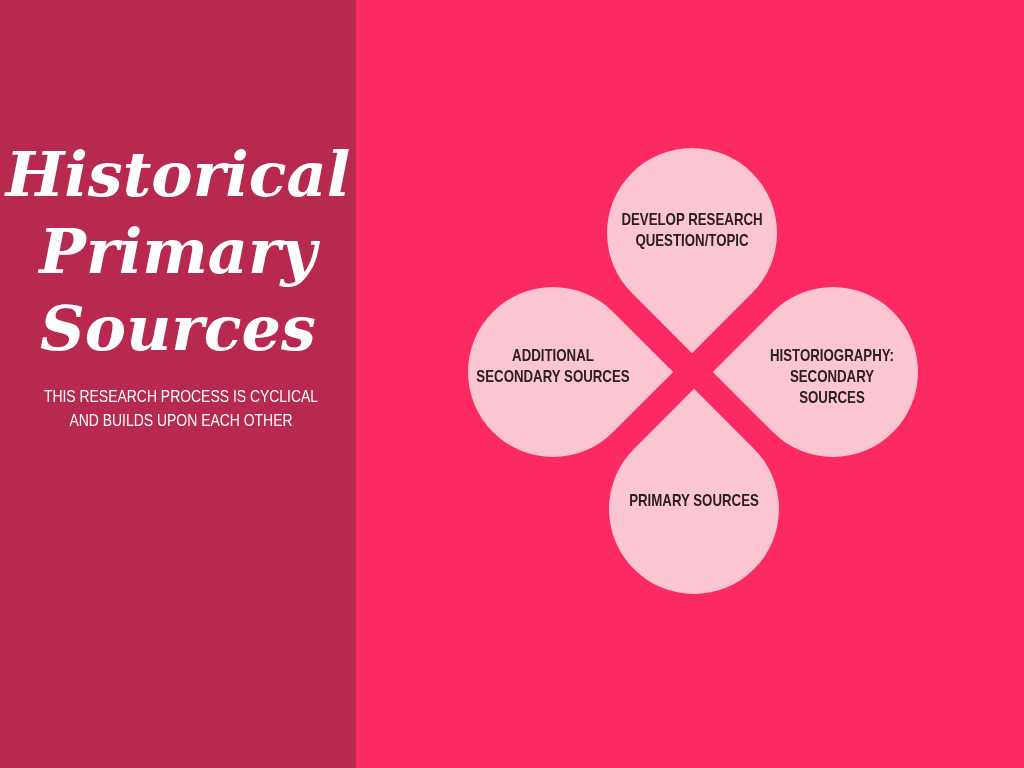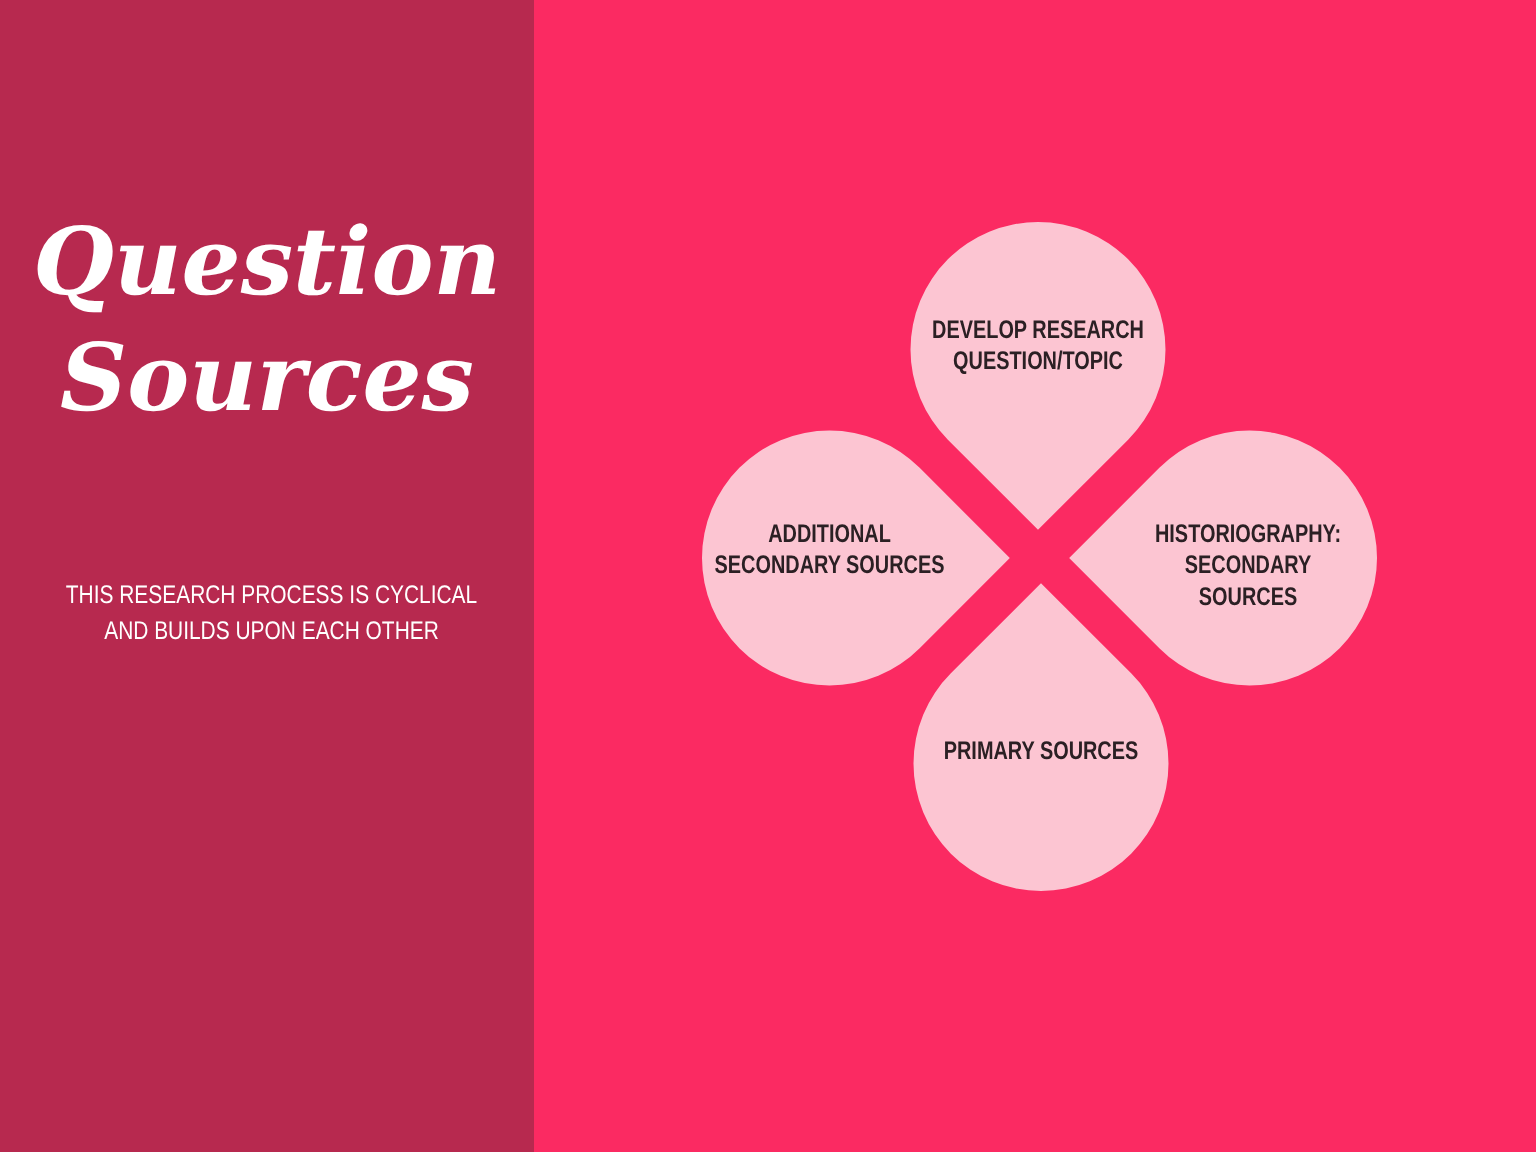--- a/index.html
+++ b/index.html
@@ -70,21 +70,22 @@
   .label.top    { left: 592px; top: 209px; width: 200px; }
   .label.right  { left: 732px; top: 345px; width: 200px; }
   .label.bottom { left: 594px; top: 490px; width: 200px; }
   .label.left   { left: 453px; top: 345px; width: 200px; }
 </style>
 </head>
 <body>
 
 <div class="left-panel">
   <h1 class="title">
-    <span>Question</span>
+    <span>Historical</span>
+    <span>Primary</span>
     <span>Sources</span>
   </h1>
   <div class="subtitle">
     <span>This research process is cyclical</span>
     <span>and builds upon each other</span>
   </div>
 </div>
 
 <div class="diagram">
   <div class="petal top"></div>

